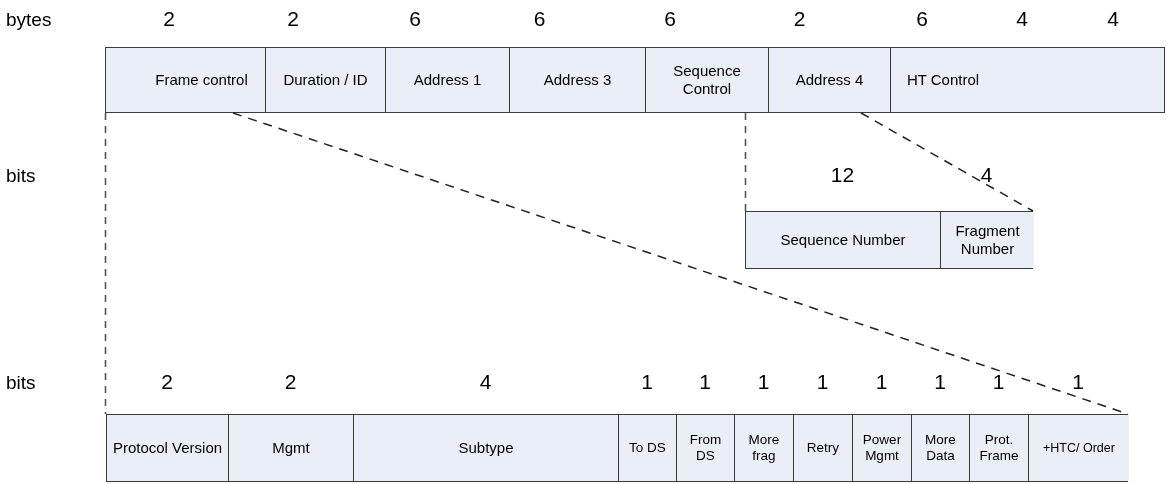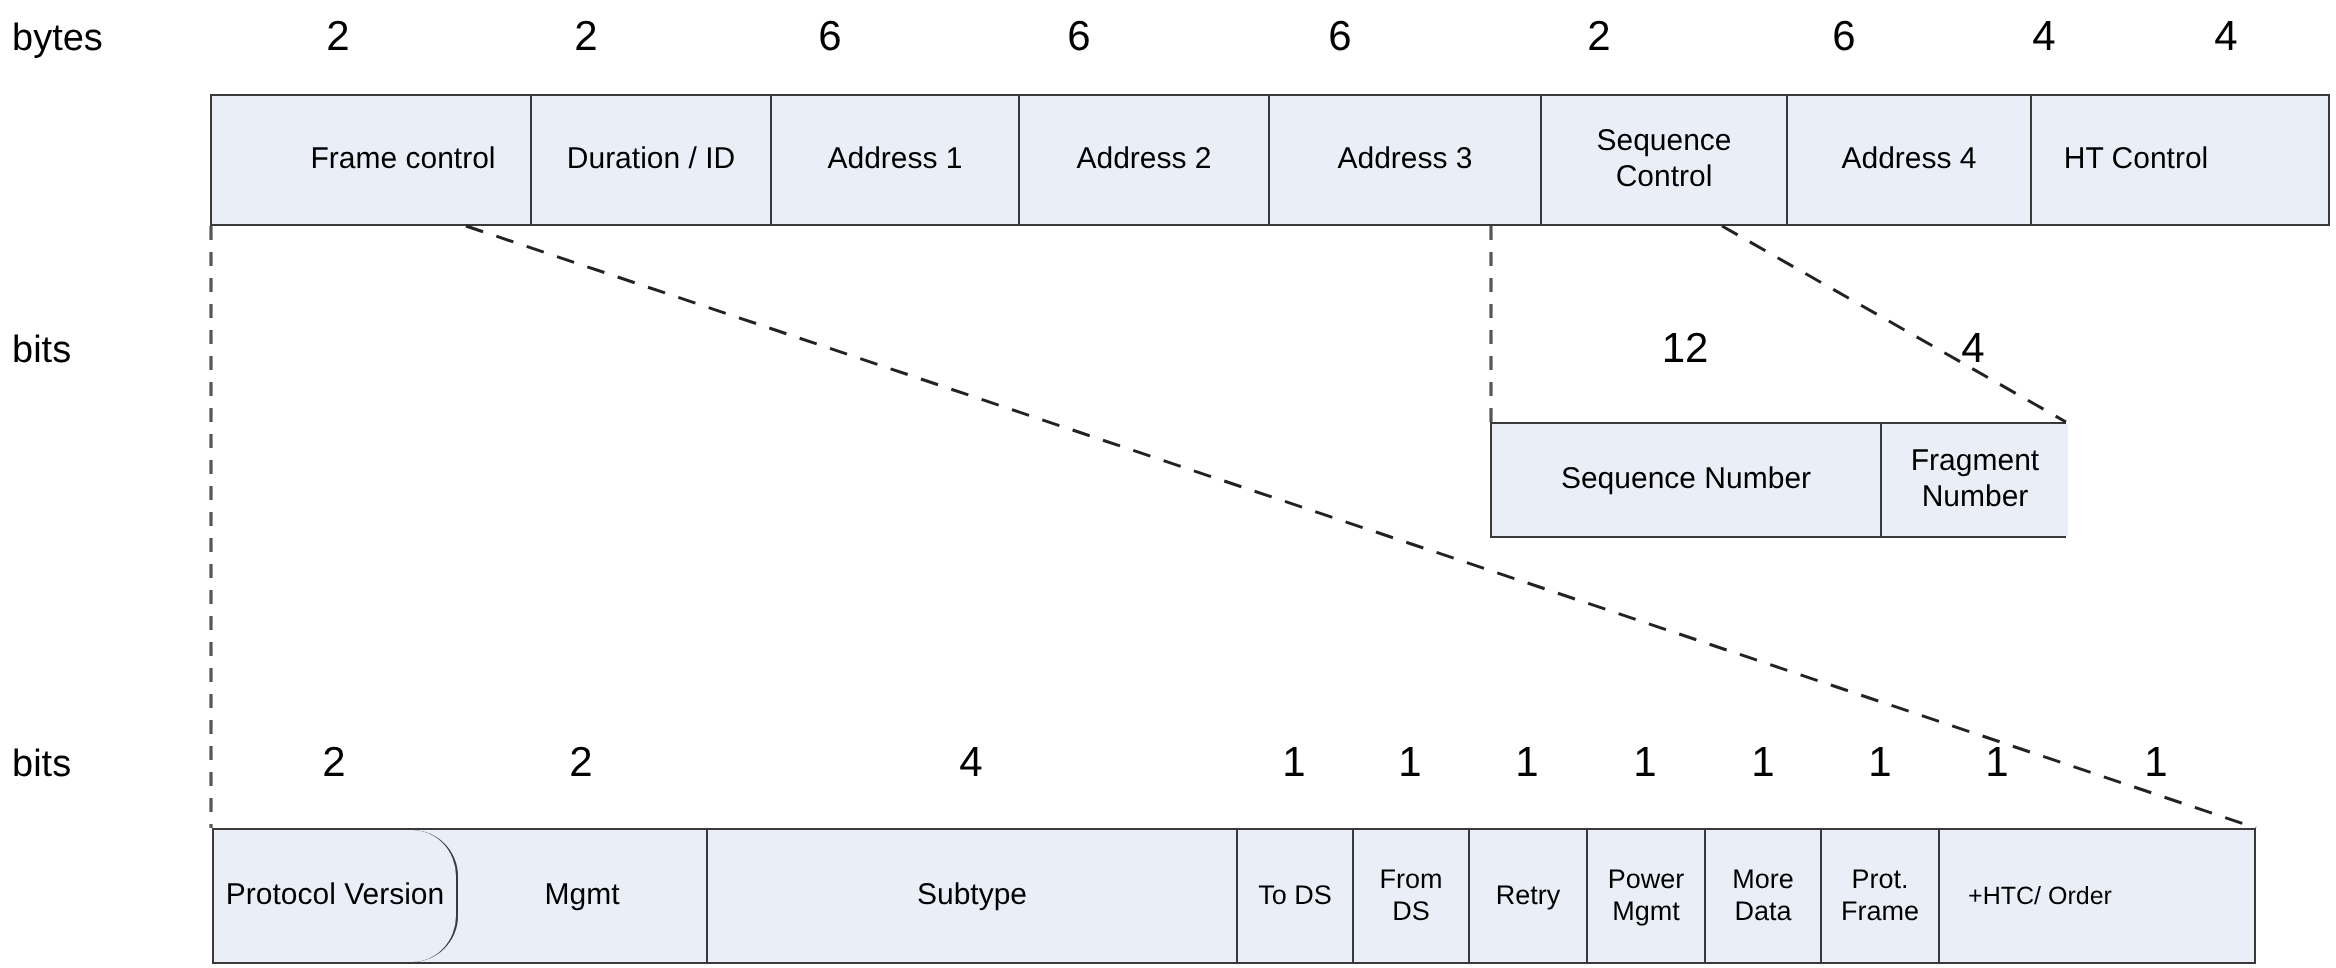--- a/index.html
+++ b/index.html
@@ -84,21 +84,20 @@
       <div class="size-num" style="left: 738px; width: 123px; top: 8px;">2</div>
       <div class="size-num" style="left: 861px; width: 122px; top: 8px;">6</div>
       <div class="size-num" style="left: 983px; width: 78px; top: 8px;">4</div>
       <div class="size-num" style="left: 1061px; width: 104px; top: 8px;">4</div>
     </div>
 
   <div class="row" id="mac-row" style="left:105px; top:47px; width:1060px; height:66px;padding-left:32px;">
       <div class="cell" style="width: 128px; flex: 0 0 128px;">Frame control</div>
       <div class="cell" style="width: 120px; flex: 0 0 120px;">Duration / ID</div>
       <div class="cell" style="width: 124px; flex: 0 0 124px;">Address 1</div>
-      <div class="cell" style="width: 125px; flex: 0 0 125px;">Address 2</div>
       <div class="cell" style="width: 136px; flex: 0 0 136px;">Address 3</div>
       <div class="cell" style="width: 123px; flex: 0 0 123px;">Sequence Control</div>
       <div class="cell" style="width: 122px; flex: 0 0 122px; text-align: center;">Address 4</div>
       <div class="cell" style="width: 104px; flex: 0 0 104px;">HT Control</div>
     </div>
 
   <div id="seq-sizes">
       <div class="size-num" style="left: 745px; width: 195px; top: 164px;">12</div>
       <div class="size-num" style="left: 940px; width: 93px; top: 164px;">4</div>
     </div>
@@ -116,25 +115,26 @@
       <div class="size-num" style="left: 676px; width: 58px; top: 371px;">1</div>
       <div class="size-num" style="left: 734px; width: 59px; top: 371px;">1</div>
       <div class="size-num" style="left: 793px; width: 59px; top: 371px;">1</div>
       <div class="size-num" style="left: 852px; width: 59px; top: 371px;">1</div>
       <div class="size-num" style="left: 911px; width: 58px; top: 371px;">1</div>
       <div class="size-num" style="left: 969px; width: 59px; top: 371px;">1</div>
       <div class="size-num" style="left: 1028px; width: 100px; top: 371px;">1</div>
     </div>
 
   <div class="row" id="fc-row" style="left:106px; top:414px; width:1022px; height:68px;">
-      <div class="cell" style="width: 122px; flex: 0 0 122px; border-radius: 23px;">Protocol Version</div>
+      <div class="cell" style="width: 122px; flex: 0 0 122px;">Protocol Version</div>
       <div class="cell" style="width: 125px; flex: 0 0 125px;">Mgmt</div>
       <div class="cell" style="width: 265px; flex: 0 0 265px;">Subtype</div>
       <div class="cell small" style="width: 58px; flex: 0 0 58px;">To DS</div>
       <div class="cell small" style="width: 58px; flex: 0 0 58px;">From DS</div>
+      <div class="cell small" style="width: 59px; flex: 0 0 59px;">More frag</div>
       <div class="cell small" style="width: 59px; flex: 0 0 59px;">Retry</div>
       <div class="cell small" style="width: 59px; flex: 0 0 59px;">Power Mgmt</div>
       <div class="cell small" style="width: 58px; flex: 0 0 58px;">More Data</div>
       <div class="cell small" style="width: 59px; flex: 0 0 59px;">Prot. Frame</div>
       <div class="cell tiny" style="width: 100px; flex: 0 0 100px;">+HTC/ Order</div>
     </div>
 
   <svg class="overlay" viewBox="0 0 1168 484">
 
     <line x1="105.5" y1="113" x2="105.5" y2="414" stroke="#555555" stroke-width="1.6" stroke-dasharray="7,6"></line>

